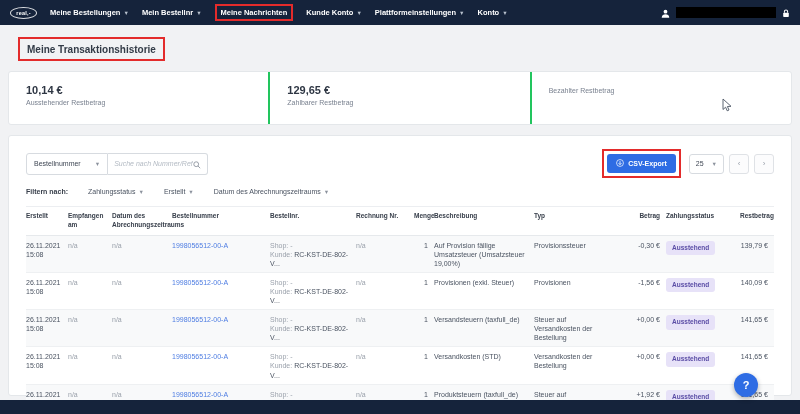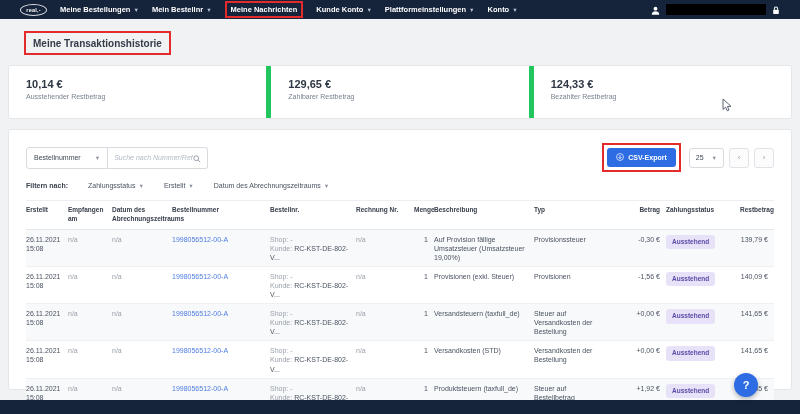--- a/index.html
+++ b/index.html
@@ -1,38 +1,38 @@
 <!DOCTYPE html>
 <html><head>
 <meta charset="utf-8">
 <style>
   * { margin:0; padding:0; box-sizing:border-box; }
   html,body { width:800px; height:414px; overflow:hidden; }
   body { font-family:"Liberation Sans", sans-serif; background:#f1f2f4; position:relative; color:#4c5562; }
 
   
-  .topnav { height:19px; background:#15233b; display:flex; align-items:center; padding:0 20px; gap:13px; position:relative; }
+  .topnav { height:25px; background:#15233b; display:flex; align-items:center; padding:0 10px; gap:13px; position:relative; }
   .logo { min-width:27px; height:12px; border:1px solid rgba(255,255,255,.85); border-radius:50%;
           color:#fff; font-size:5.5px; font-weight:bold; display:flex; align-items:center; justify-content:center; letter-spacing:.2px; }
   .nav-item { color:#fff; font-size:7.5px; font-weight:bold; display:flex; align-items:center; gap:3px; white-space:nowrap; cursor:pointer; }
   .nav-item .caret { color:#b9c2cf; font-size:5.5px; }
   .nav-item.hl { border:2px solid #e32b2b; padding:2px 4px; }
   .nav-right { margin-left:auto; display:flex; align-items:center; gap:6px; }
   .redacted { width:100px; height:11px; background:#000; }
 
   
-  .title-wrap { margin:12px 0 0 24px; display:inline-block; }
+  .title-wrap { margin:12px 0 0 18px; display:inline-block; }
   .red-box { border:2px solid #e32b2b; display:inline-block; }
   .page-title { font-size:10px; font-weight:bold; color:#333b47; padding:4px 7px; display:inline-block; }
 
   
   .panel { background:#fff; border:1px solid #e4e7ea; border-radius:3px; margin:10px 8px 0; }
   .summary { display:flex; height:54px; }
   .sum-card { flex:1; padding:12px 0 0 17px; }
-  .sum-card + .sum-card { border-left:5px solid #22c55e; }
+  .sum-card + .sum-card { border-left:2px solid #22c55e; }
   .sum-value { font-size:11px; font-weight:bold; color:#2f3744; }
   .sum-label { font-size:7px; color:#7a8290; margin-top:3px; }
 
   .main-panel { padding:13px 17px 0; height:261px; }
 
   
   .toolbar { display:flex; align-items:center; }
   .search-select { height:22px; border:1px solid #d7dbe0; border-radius:3px 0 0 3px; background:#fff;
                    display:flex; align-items:center; gap:14px; padding:0 7px; font-size:7px; color:#3f4754; cursor:pointer; }
   .search-select .caret { color:#8b929d; font-size:5.5px; }
@@ -139,21 +139,20 @@
 <div class="panel summary">
   <div class="sum-card">
     <div class="sum-value">10,14 €</div>
     <div class="sum-label">Ausstehender Restbetrag</div>
   </div>
   <div class="sum-card">
     <div class="sum-value">129,65 €</div>
     <div class="sum-label">Zahlbarer Restbetrag</div>
   </div>
   <div class="sum-card">
-    <div class="sum-value">124,33 €</div>
     <div class="sum-label">Bezahlter Restbetrag</div>
   </div>
 </div>
 
 
 <div class="panel main-panel">
 
   <div class="toolbar">
     <div class="search-select">
       <span>Bestellnummer</span>

